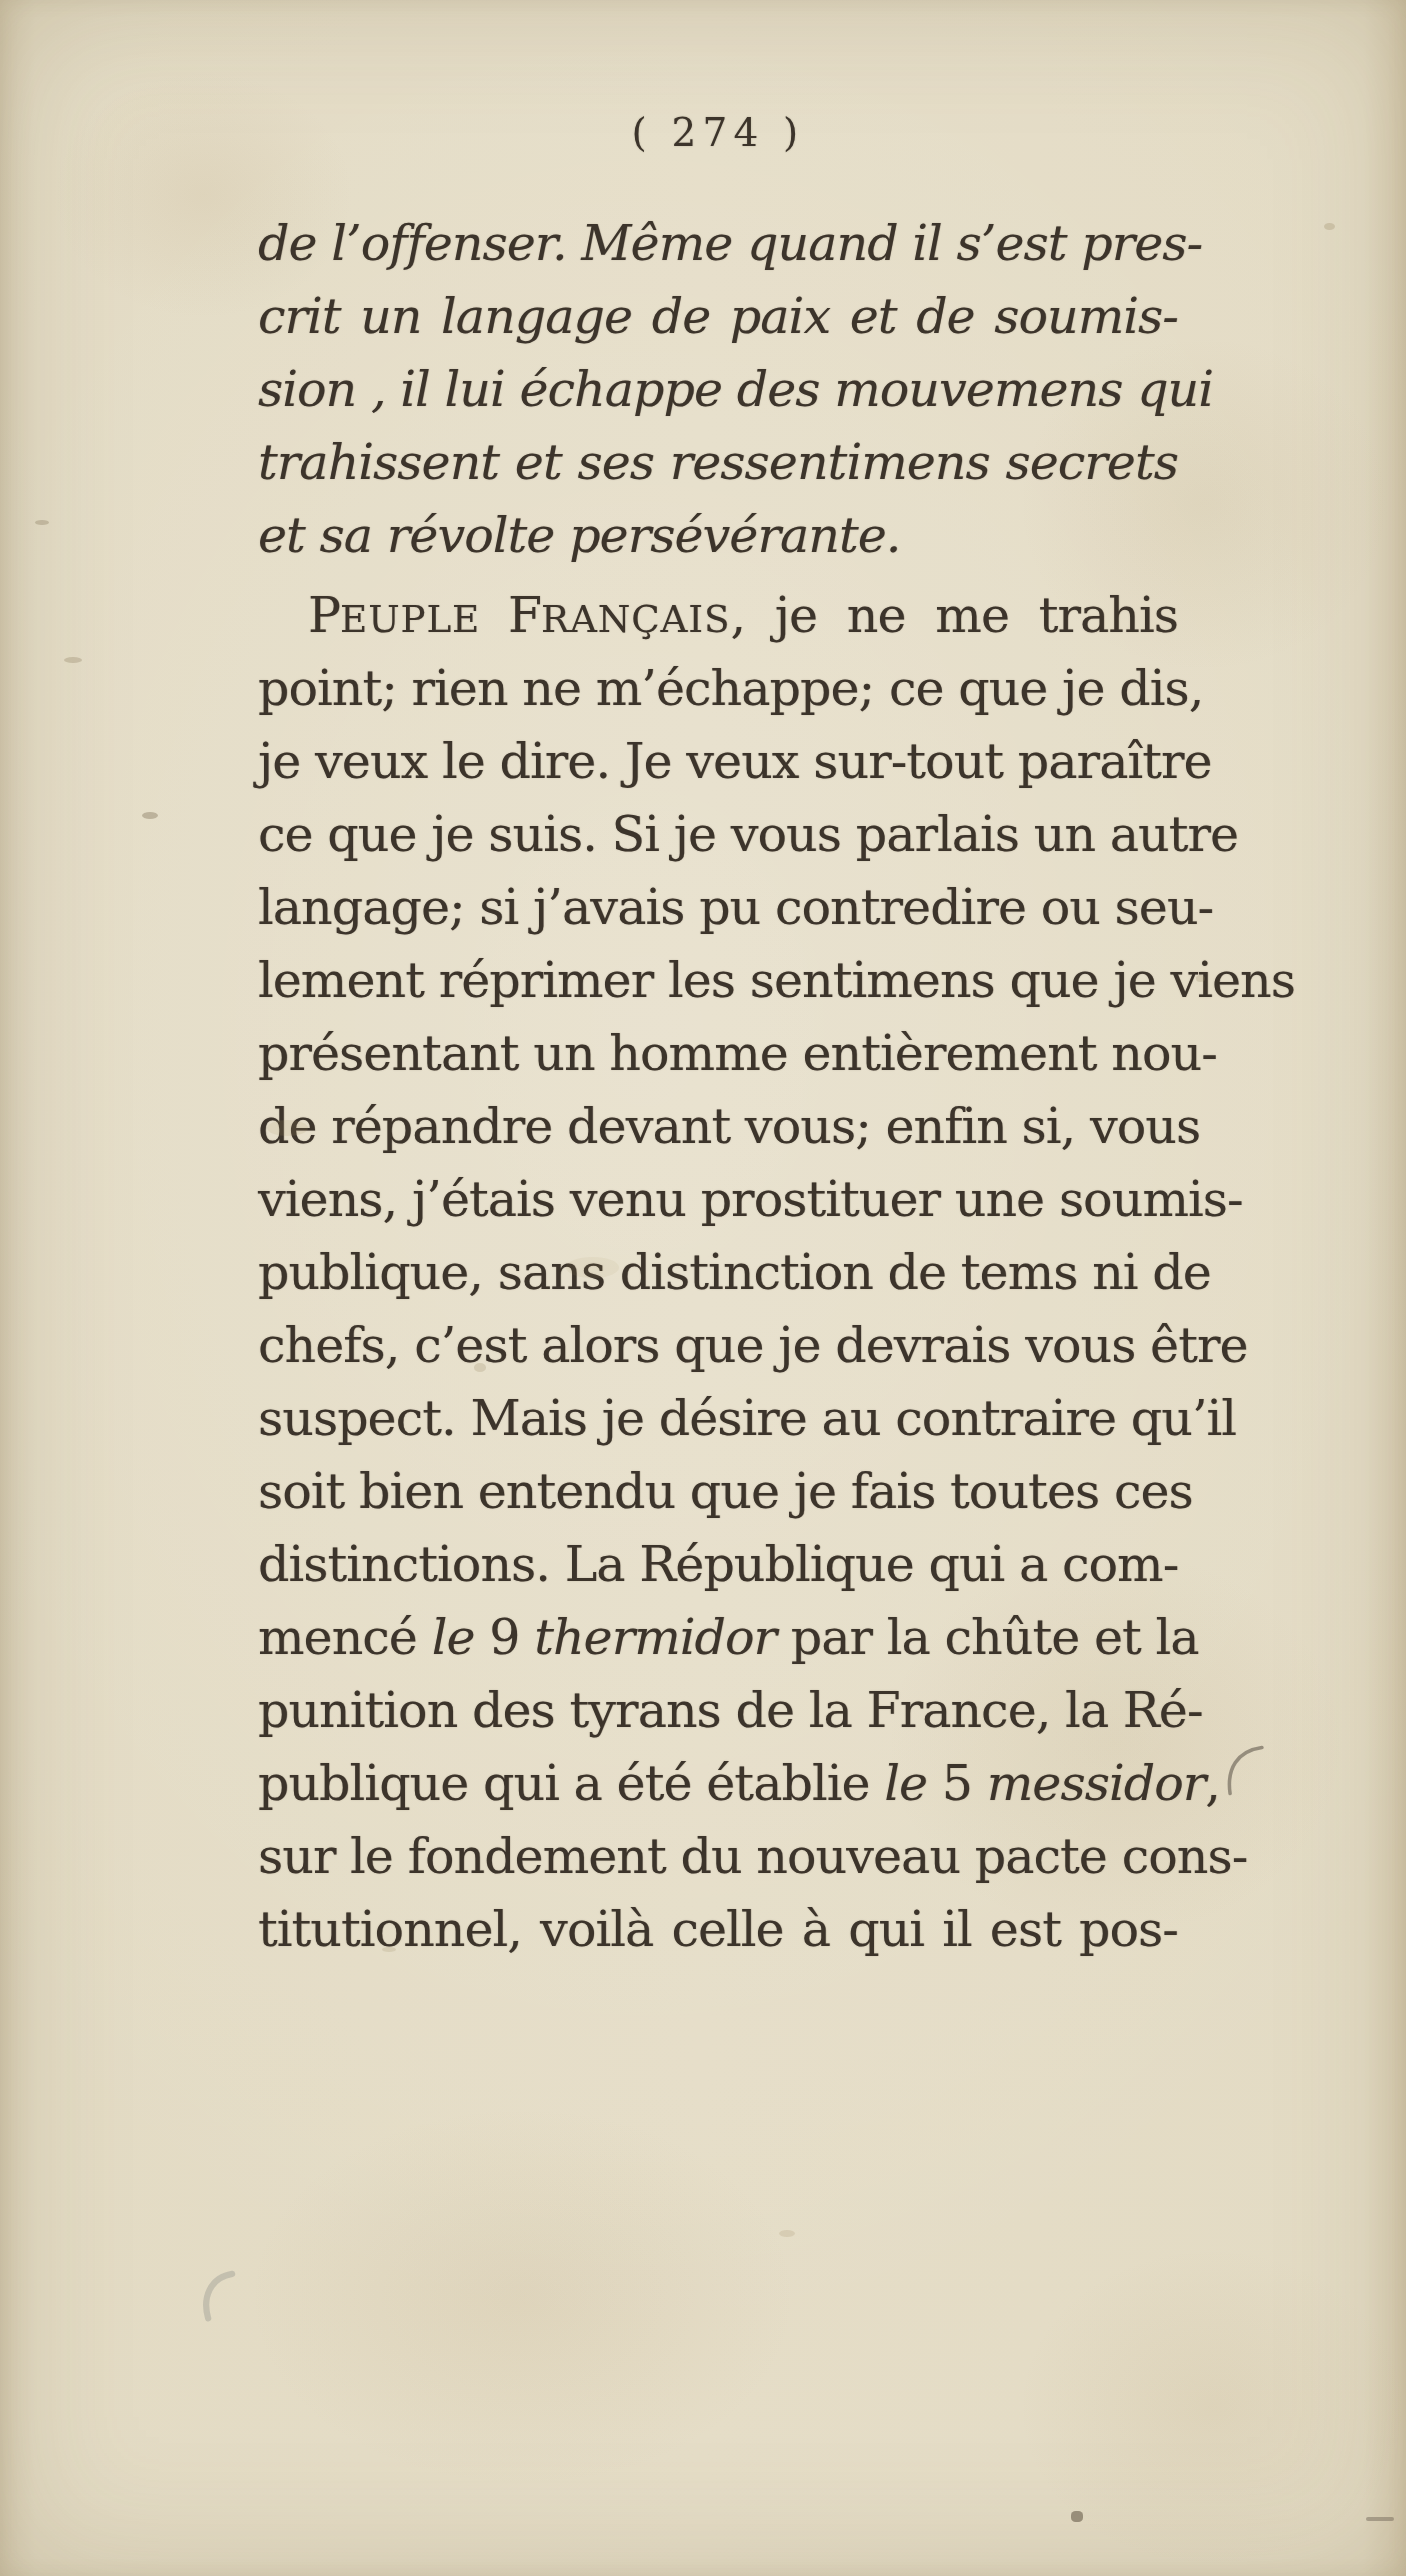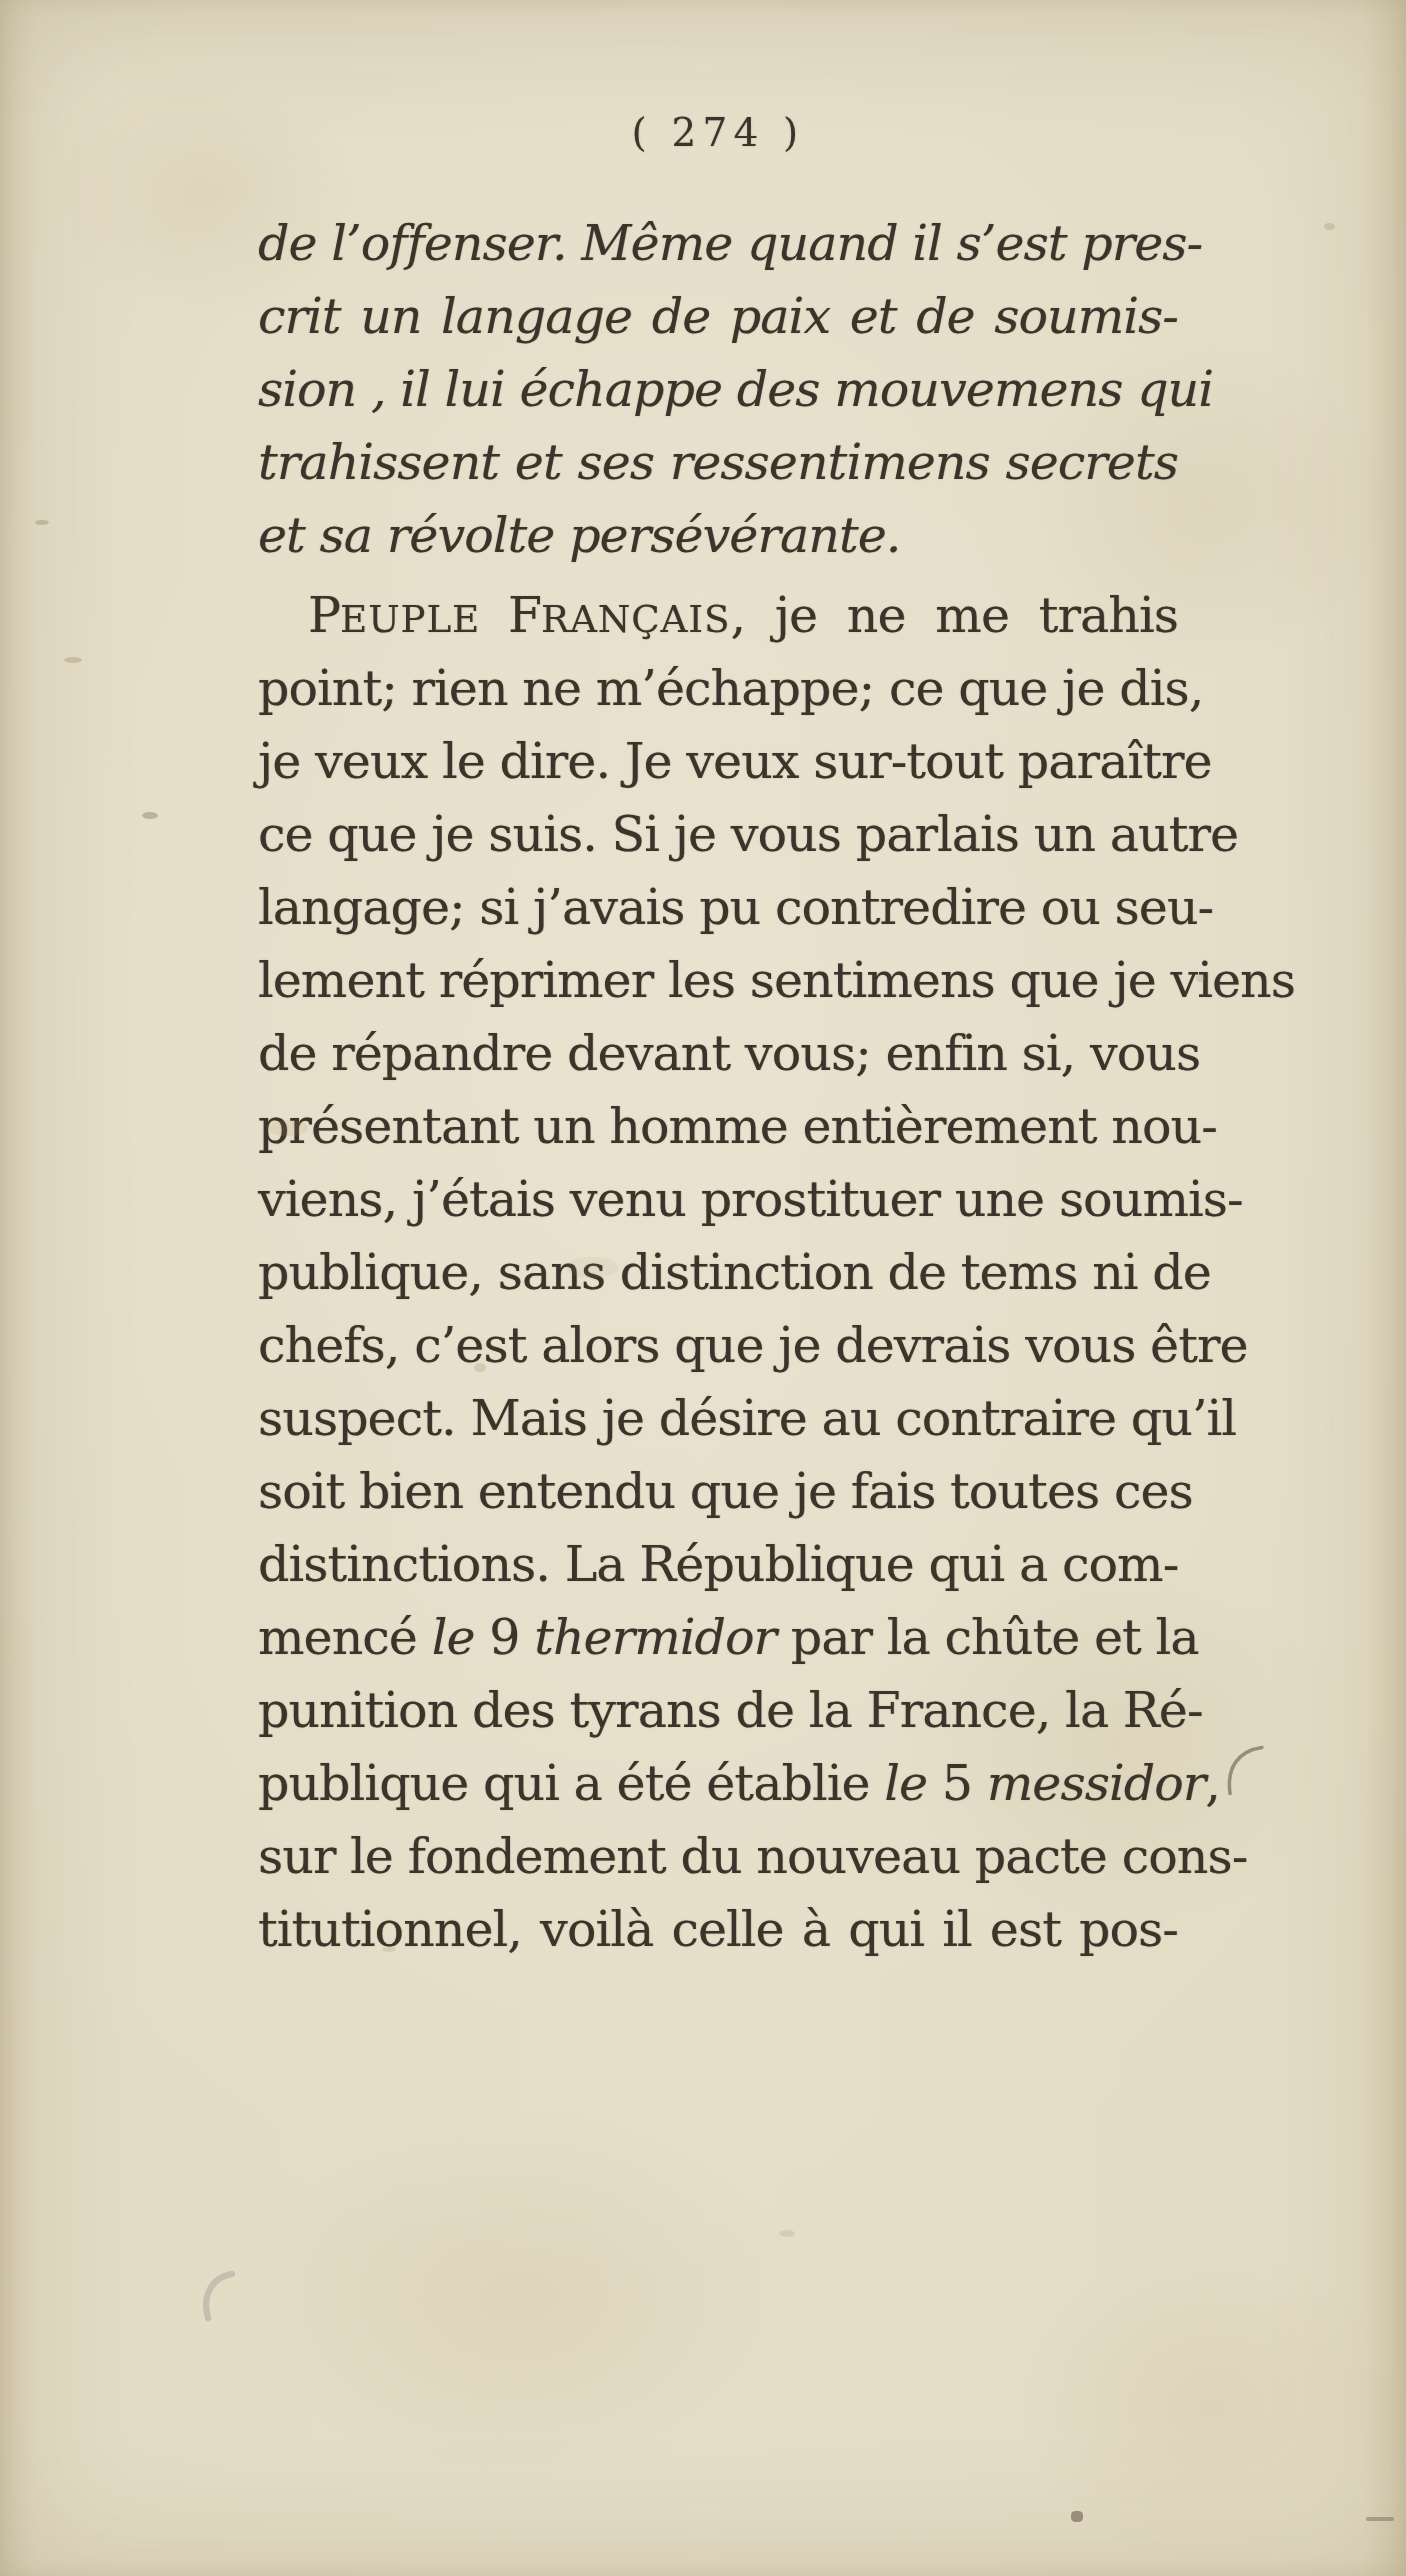--- a/index.html
+++ b/index.html
@@ -64,22 +64,22 @@
       <div class="line"><span class="seg-i">crit un langage de paix et de soumis-</span></div>
       <div class="line"><span class="seg-i">sion , il lui échappe des mouvemens qui</span></div>
       <div class="line"><span class="seg-i">trahissent et ses ressentimens secrets</span></div>
       <div class="line left"><span class="seg-i">et sa révolte persévérante.</span></div>
       <div class="line indent para"><span class="seg-c">P</span><span class="seg-sc">EUPLE </span><span class="seg-c">F</span><span class="seg-sc">RANÇAIS</span><span class="seg-r">, je ne me trahis</span></div>
       <div class="line"><span class="seg-r">point; rien ne m’échappe; ce que je dis,</span></div>
       <div class="line"><span class="seg-r">je veux le dire. Je veux sur-tout paraître</span></div>
       <div class="line"><span class="seg-r">ce que je suis. Si je vous parlais un autre</span></div>
       <div class="line"><span class="seg-r">langage; si j’avais pu contredire ou seu-</span></div>
       <div class="line"><span class="seg-r">lement réprimer les sentimens que je viens</span></div>
+      <div class="line"><span class="seg-r">présentant un homme entièrement nou-</span></div>
       <div class="line"><span class="seg-r">de répandre devant vous; enfin si, vous</span></div>
-      <div class="line"><span class="seg-r">présentant un homme entièrement nou-</span></div>
       <div class="line"><span class="seg-r">viens, j’étais venu prostituer une soumis-</span></div>
       <div class="line"><span class="seg-r">publique, sans distinction de tems ni de</span></div>
       <div class="line"><span class="seg-r">chefs, c’est alors que je devrais vous être</span></div>
       <div class="line"><span class="seg-r">suspect. Mais je désire au contraire qu’il</span></div>
       <div class="line"><span class="seg-r">soit bien entendu que je fais toutes ces</span></div>
       <div class="line"><span class="seg-r">distinctions. La République qui a com-</span></div>
       <div class="line"><span class="seg-r">mencé </span><span class="seg-i">le </span><span class="seg-r">9 </span><span class="seg-i">thermidor </span><span class="seg-r">par la chûte et la</span></div>
       <div class="line"><span class="seg-r">punition des tyrans de la France, la Ré-</span></div>
       <div class="line"><span class="seg-r">publique qui a été établie </span><span class="seg-i">le </span><span class="seg-r">5 </span><span class="seg-i">messidor</span><span class="seg-r">,</span></div>
       <div class="line"><span class="seg-r">sur le fondement du nouveau pacte cons-</span></div>

